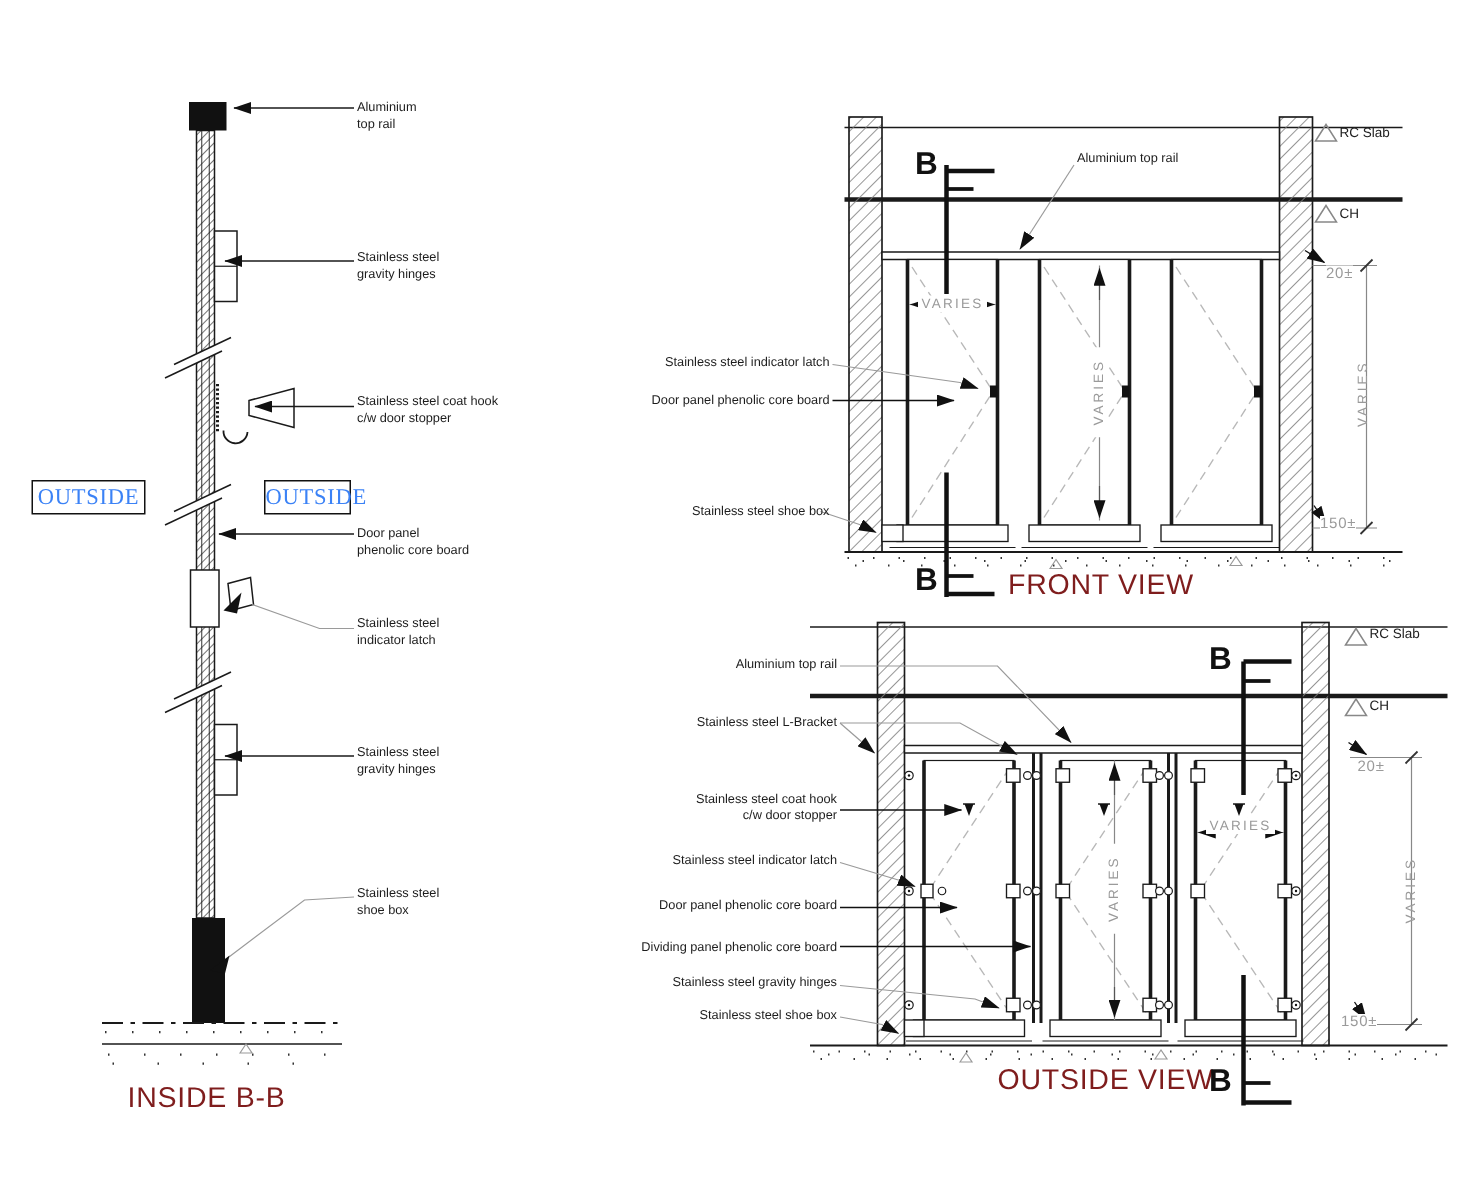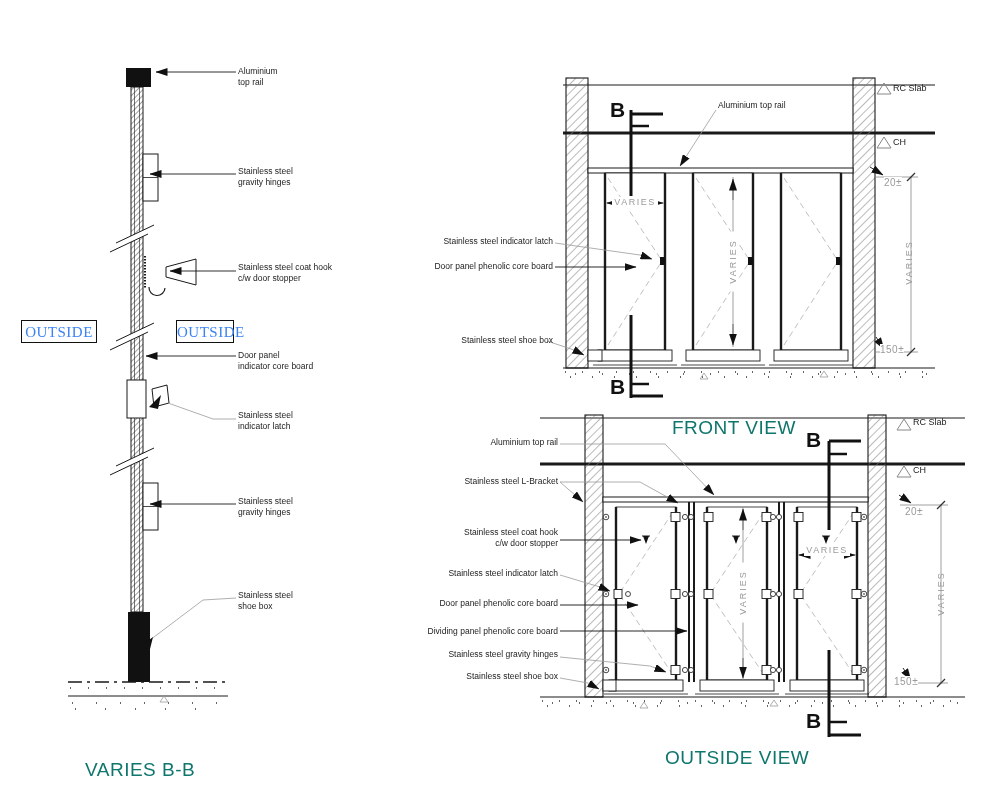--- a/index.html
+++ b/index.html
@@ -10,21 +10,21 @@
        white-space:pre-line;}
   .lbl.r{text-align:right;}
   .dim{position:absolute;font:10px/11px "Liberation Sans",sans-serif;color:#9a9a9a;
        letter-spacing:.5px;white-space:nowrap;}
   .dim.vrt{width:60px;text-align:center;transform:rotate(-90deg);transform-origin:center;
        font-size:9px;letter-spacing:2px;}
   .dim.hrz{width:46px;text-align:center;background:#fff;font-size:9px;letter-spacing:1.5px;}
   .dim.onwhite{background:#fff;}
   .boxlbl{position:absolute;border:1.3px solid #111;font:15px/18px "Liberation Serif",serif;
        color:#3b82f6;text-align:center;padding-top:2px;letter-spacing:.5px;box-sizing:border-box;}
-  .title{position:absolute;font:19px "Liberation Sans",sans-serif;color:#0f766e;letter-spacing:.5px;margin-top:37px;}
+  .title{position:absolute;font:19px "Liberation Sans",sans-serif;color:#7f1d1d;letter-spacing:.5px;}
   .bmark{position:absolute;font:bold 21px "Liberation Sans",sans-serif;color:#111;}
   .ann{position:absolute;font:9px "Liberation Sans",sans-serif;color:#222;}
 </style>
 </head>
 <body>
 
 <div id="canvas">
 
 <svg width="981" height="800" viewBox="0 0 981 800">
   <defs>
@@ -338,30 +338,30 @@
   </g>
 </svg>
 
   <div class="lbl" style="left:238px;top:66px">Aluminium
 top rail</div>
   <div class="lbl" style="left:238px;top:166px">Stainless steel
 gravity hinges</div>
   <div class="lbl" style="left:238px;top:262px">Stainless steel coat hook
 c/w door stopper</div>
   <div class="lbl" style="left:238px;top:350px">Door panel
-indicator core board</div>
+phenolic core board</div>
   <div class="lbl" style="left:238px;top:410px">Stainless steel
 indicator latch</div>
   <div class="lbl" style="left:238px;top:496px">Stainless steel
 gravity hinges</div>
   <div class="lbl" style="left:238px;top:590px">Stainless steel
 shoe box</div>
   <div class="boxlbl" style="left:21px;top:320px;width:76px;height:23px">OUTSIDE</div>
   <div class="boxlbl" style="left:176px;top:320px;width:58px;height:23px">OUTSIDE</div>
-  <div class="title" style="left:85px;top:722px">VARIES B-B</div>
+  <div class="title" style="left:85px;top:722px">INSIDE B-B</div>
 
   <div class="lbl" style="left:718px;top:100px">Aluminium top rail</div>
   <div class="lbl r" style="left:420px;top:236px;width:133px">Stainless steel indicator latch</div>
   <div class="lbl r" style="left:400px;top:261px;width:153px">Door panel phenolic core board</div>
   <div class="lbl r" style="left:420px;top:335px;width:133px">Stainless steel shoe box</div>
   <div class="ann" style="left:893px;top:83px">RC Slab</div>
   <div class="ann" style="left:893px;top:137px">CH</div>
   <div class="dim onwhite" style="left:884px;top:177px">20±</div>
   <div class="dim onwhite" style="left:880px;top:344px">150±</div>
   <div class="dim vrt" style="left:879px;top:257px">VARIES</div>

